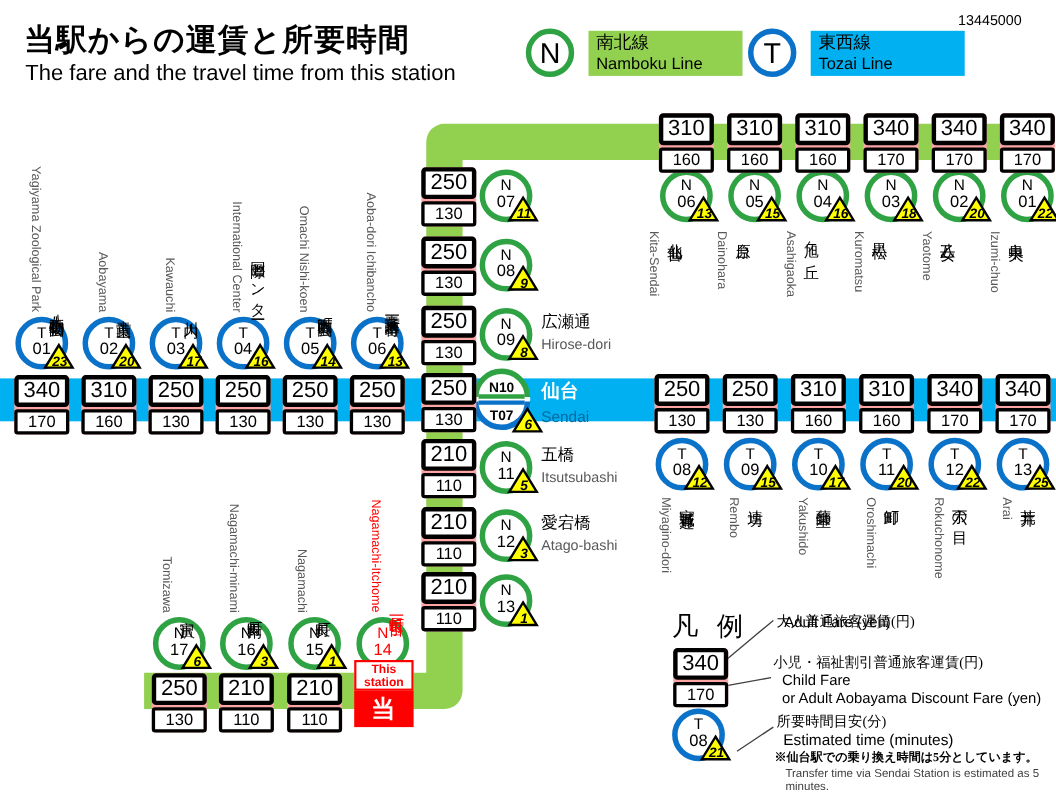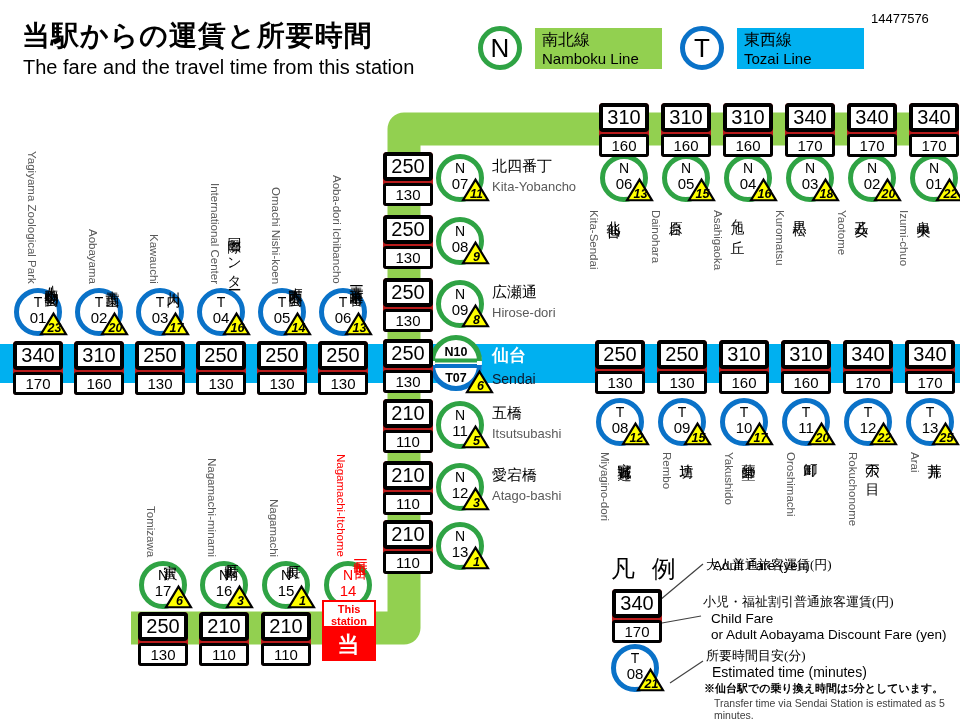--- a/index.html
+++ b/index.html
@@ -11,40 +11,40 @@
   .bands line{stroke:#404040;stroke-width:1.2;}
 
   
   .title-ja{position:absolute;left:22px;top:17px;font-size:28px;font-weight:bold;letter-spacing:1px;z-index:5;}
   .title-en{position:absolute;left:23px;top:56px;font-size:20px;z-index:5;}
   .date{position:absolute;left:871px;top:11px;font-size:13px;z-index:5;}
   .lgc{position:absolute;width:44px;height:44px;border-radius:50%;background:#fff;box-sizing:border-box;
        display:flex;align-items:center;justify-content:center;font-size:26px;z-index:5;}
   .lgc-n{left:478px;top:26px;border:5px solid #2FA344;}
   .lgc-t{left:680px;top:26px;border:5px solid #0A72C8;}
-  .lgbox{position:absolute;top:28px;width:127px;height:41px;box-sizing:border-box;padding:2px 7px;z-index:5;}
+  .lgbox{position:absolute;top:28px;width:140px;height:41px;box-sizing:border-box;padding:2px 7px;z-index:5;}
   .lgbox-n{left:535px;background:#92D050;}
   .lgbox-t{left:737px;background:#00B0F0;}
   .lgbox .ja{font-size:16px;line-height:20px;}
   .lgbox .en{font-size:15px;line-height:18px;}
 
   
   .g{position:absolute;width:50px;z-index:2;}
   .g .circle{position:absolute;left:1px;top:0;}
   .circle{width:48px;height:48px;border-radius:50%;background:#fff;box-sizing:border-box;
           display:flex;flex-direction:column;align-items:center;justify-content:center;}
   .rn{border:5px solid #2FA344;}
   .rt{border:5px solid #0A72C8;}
   .sl{font-size:14px;line-height:12px;}
   .sn{font-size:15px;line-height:20px;}
   .red-txt .sl,.red-txt .sn{color:#FF0000;}
   .tri{position:absolute;width:29px;height:25px;right:-11px;bottom:-5px;z-index:3;overflow:visible;}
   .tri polygon{fill:#FFFF00;stroke:#000;stroke-width:2.4;}
   .tri text{font-style:italic;font-weight:bold;font-size:14px;text-anchor:middle;fill:#000;}
-  .fare{position:absolute;width:50px;background:#b91c1c;border-radius:4px;z-index:2;}
+  .fare{position:absolute;width:50px;background:#fca5a5;border-radius:4px;z-index:2;}
   .fa{box-sizing:border-box;height:29px;border:4px solid #000;border-radius:4px;background:#fff;
       font-size:20px;line-height:21px;text-align:center;}
   .fc{box-sizing:border-box;height:23px;border:3px solid #000;border-radius:3px;background:#fff;
       font-size:15px;line-height:17px;text-align:center;margin-top:2px;}
 
   .vname{position:absolute;writing-mode:vertical-rl;text-orientation:mixed;white-space:nowrap;}
   .vname .k{display:block;font-size:14px;letter-spacing:1.5px;color:#000;}
   .vname .r{display:block;font-size:11.5px;color:#595959;margin-right:5px;}
   .above{bottom:calc(100% + 4px);}
   .above .k,.above .r{text-align:end;}
@@ -77,21 +77,21 @@
   .g-n14 .circle{left:2px;}
   .g-n14 .vname{right:6px;}
   .g-sd{left:383px;top:337px;width:280px;height:54px;}
   .g-sd .fare{top:2px;left:0;}
   .sendai-ic{position:absolute;left:44px;top:-3px;width:58px;height:58px;}
   .sendai-ic .tri{right:-9px;bottom:-2px;}
   .sd-svg{width:58px;height:58px;overflow:visible;}
   .sdt{font-size:12.5px;font-weight:bold;text-anchor:middle;fill:#000;}
   .g-sd .hname{left:109px;top:7px;}
   .g-sd .hk{color:#fff;font-weight:bold;font-size:17px;}
-  .g-sd .hr{color:#0f172a;font-size:14px;margin-top:4px;}
+  .g-sd .hr{color:#0369a1;font-size:14px;margin-top:4px;}
 
   
   .mark-en{position:absolute;left:0;top:39px;width:54px;height:28px;box-sizing:border-box;border:2px solid #FF0000;
            background:#fff;color:#FF0000;font-weight:bold;font-size:11px;line-height:12px;text-align:center;padding-top:1px;z-index:3;}
   .mark-ja{position:absolute;left:0;top:67px;width:54px;height:33px;box-sizing:border-box;background:#FF0000;color:#fff;
            font-weight:bold;font-size:22px;line-height:33px;text-align:center;letter-spacing:5px;padding-left:4px;z-index:3;}
 
   
   .lg-head{position:absolute;left:611px;top:553px;font-size:24px;letter-spacing:5px;z-index:4;}
   .lg-fare{left:612px;top:589px;}
@@ -116,21 +116,21 @@
   <rect x="0" y="344" width="960" height="39" fill="#00B0F0"></rect>
   <g>
     <line x1="660" y1="600" x2="703" y2="564"></line>
     <line x1="662" y1="623" x2="701" y2="616"></line>
     <line x1="670" y1="683" x2="703" y2="661"></line>
   </g>
 </svg>
 
 <div class="title-ja">当駅からの運賃と所要時間</div>
 <div class="title-en">The fare and the travel time from this  station</div>
-<div class="date">14477576</div>
+<div class="date">13445000</div>
 
 <div class="lgc lgc-n">
     <span>N</span>
   </div>
 <div class="lgbox lgbox-n">
   <div class="ja">南北線</div>
   <div class="en">Namboku Line</div>
 </div>
 <div class="lgc lgc-t">
     <span>T</span>
@@ -472,24 +472,20 @@
       <div class="fa">250</div>
       <div class="fc">130</div>
     </div>
   <div class="circle rn">
       <span class="sl">N</span>
       <span class="sn">07</span>
     <svg class="tri" viewBox="0 0 32 28">
         <polygon points="16,3 30,26 2,26"></polygon>
         <text x="17" y="24">11</text>
       </svg>
-    </div>
-  <div class="hname">
-      <div class="hk">北四番丁</div>
-      <div class="hr">Kita-Yobancho</div>
     </div>
 </div>
 <div class="g g-nm" style="top:215px">
   <div class="fare">
       <div class="fa">250</div>
       <div class="fc">130</div>
     </div>
   <div class="circle rn">
       <span class="sl">N</span>
       <span class="sn">08</span>

